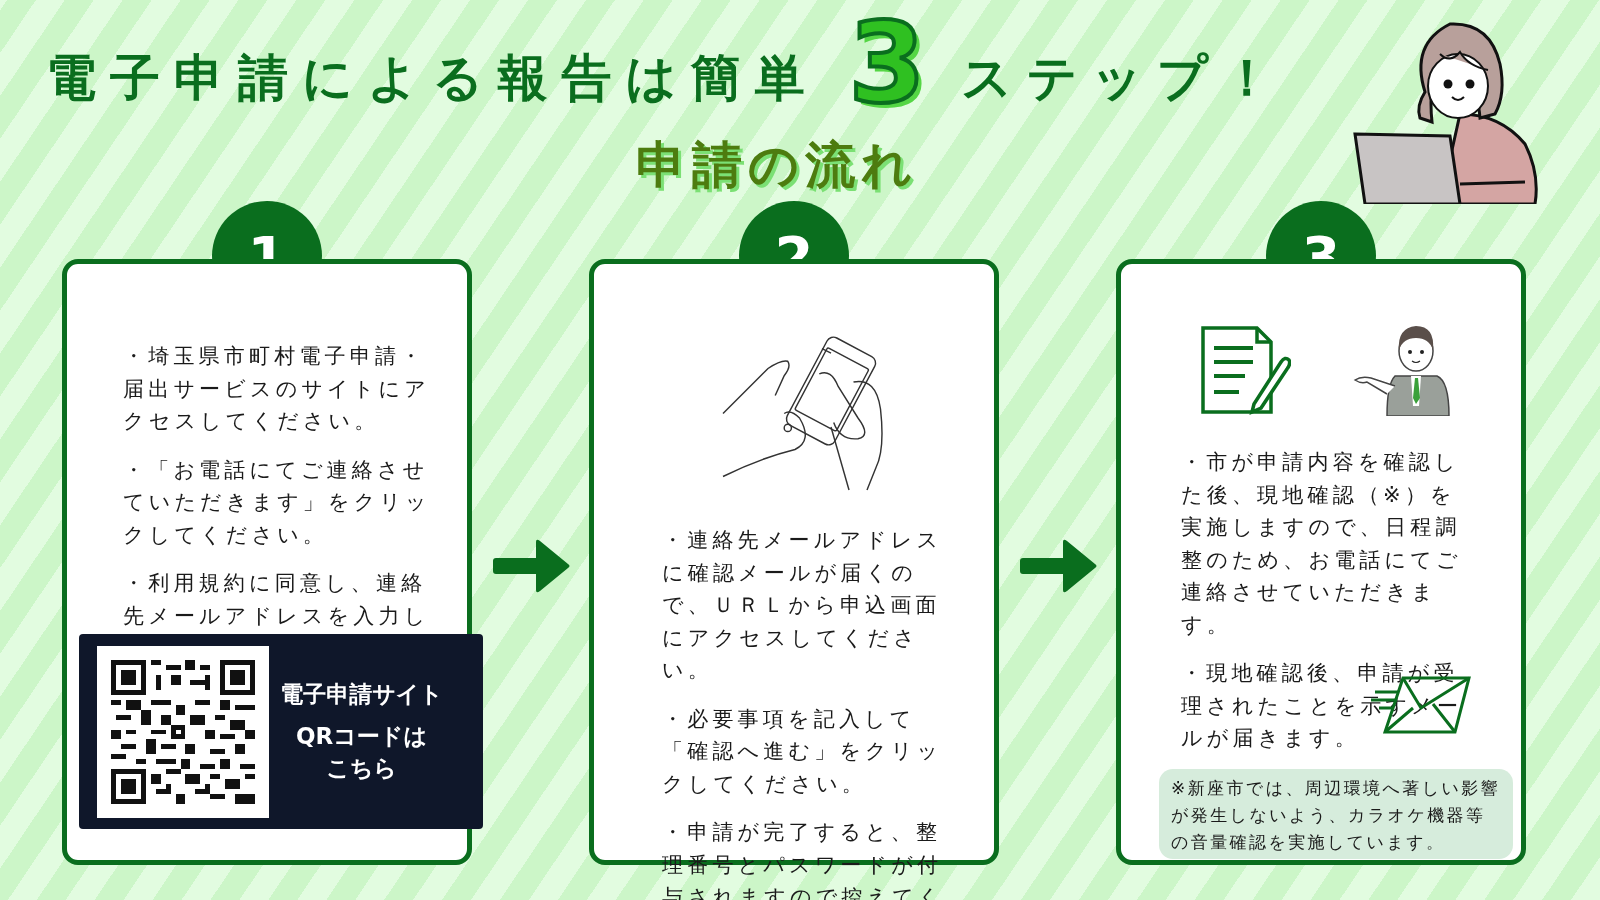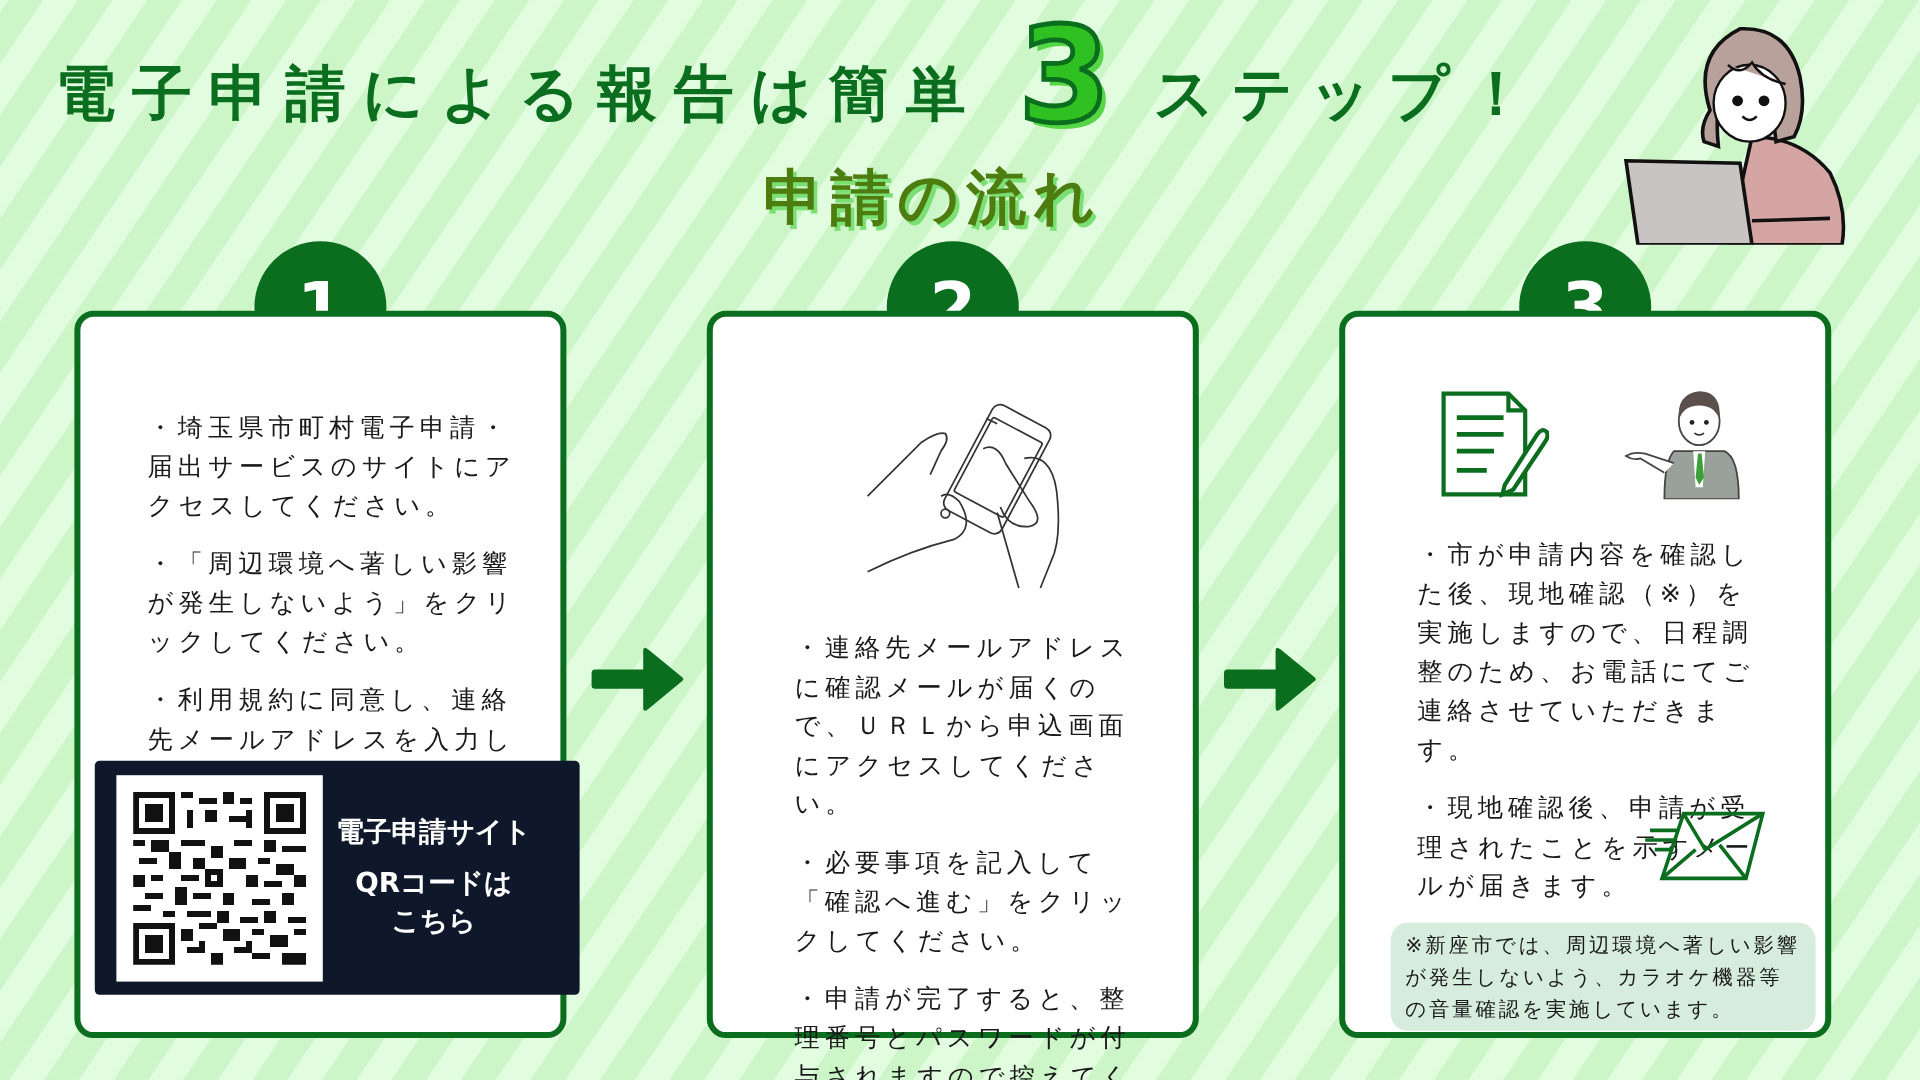--- a/index.html
+++ b/index.html
@@ -135,21 +135,21 @@
   <path d="M110 170 L175 168" stroke="#111" stroke-width="3"></path>
 </svg>
 
 <div class="step-circle sc1">1</div>
 <div class="step-circle sc2">2</div>
 <div class="step-circle sc3">3</div>
 
 <div class="card card1">
   <div class="card-text">
     <p>・埼玉県市町村電子申請・届出サービスのサイトにアクセスしてください。</p>
-    <p>・「周辺環境へ著しい影響が発生しないよう」をクリックしてください。</p>
+    <p>・「お電話にてご連絡させていただきます」をクリックしてください。</p>
     <p>・利用規約に同意し、連絡先メールアドレスを入力してください。</p>
   </div>
   <div class="qr-box">
     <div class="qr-white">
       <svg width="144" height="144" viewBox="0 0 29 29" shape-rendering="crispEdges">
         <rect width="29" height="29" fill="#fff"></rect>
         <g fill="#111">
           <rect x="0" y="0" width="7" height="7"></rect>
             <rect x="1" y="1" width="5" height="5" fill="#fff"></rect>
             <rect x="2" y="2" width="3" height="3"></rect>

